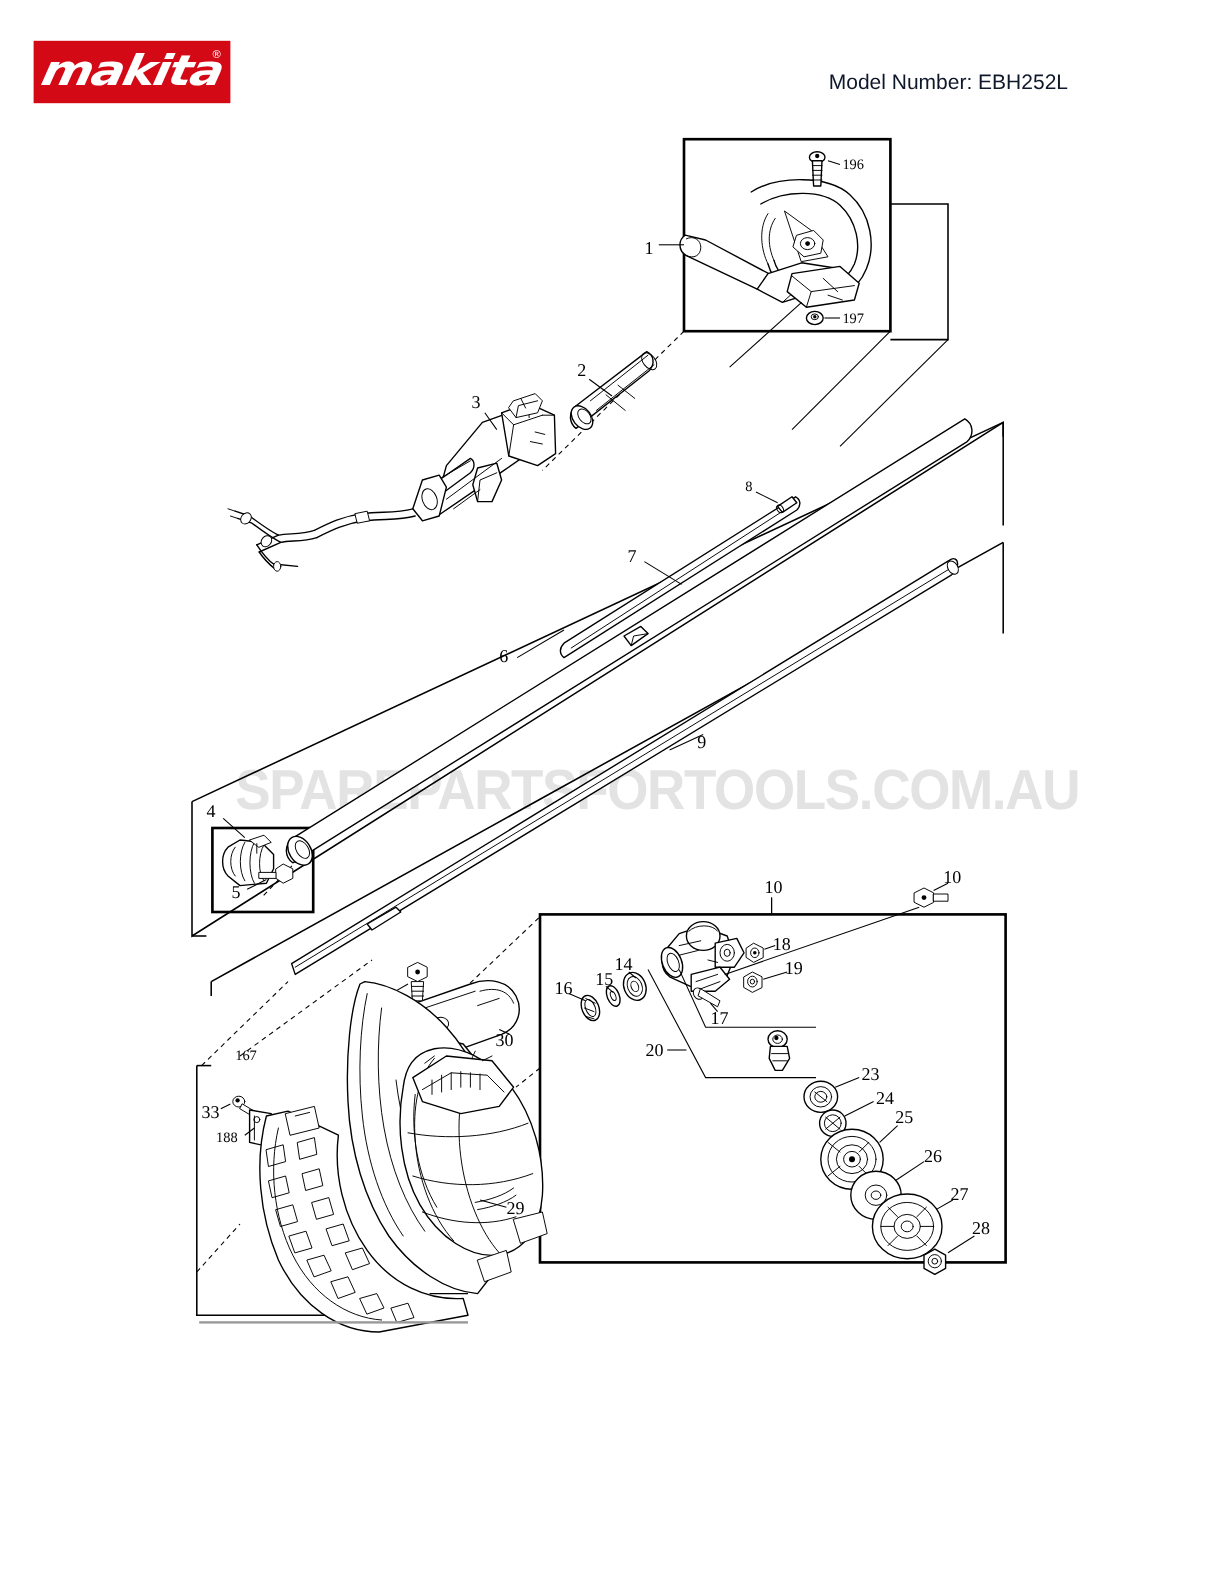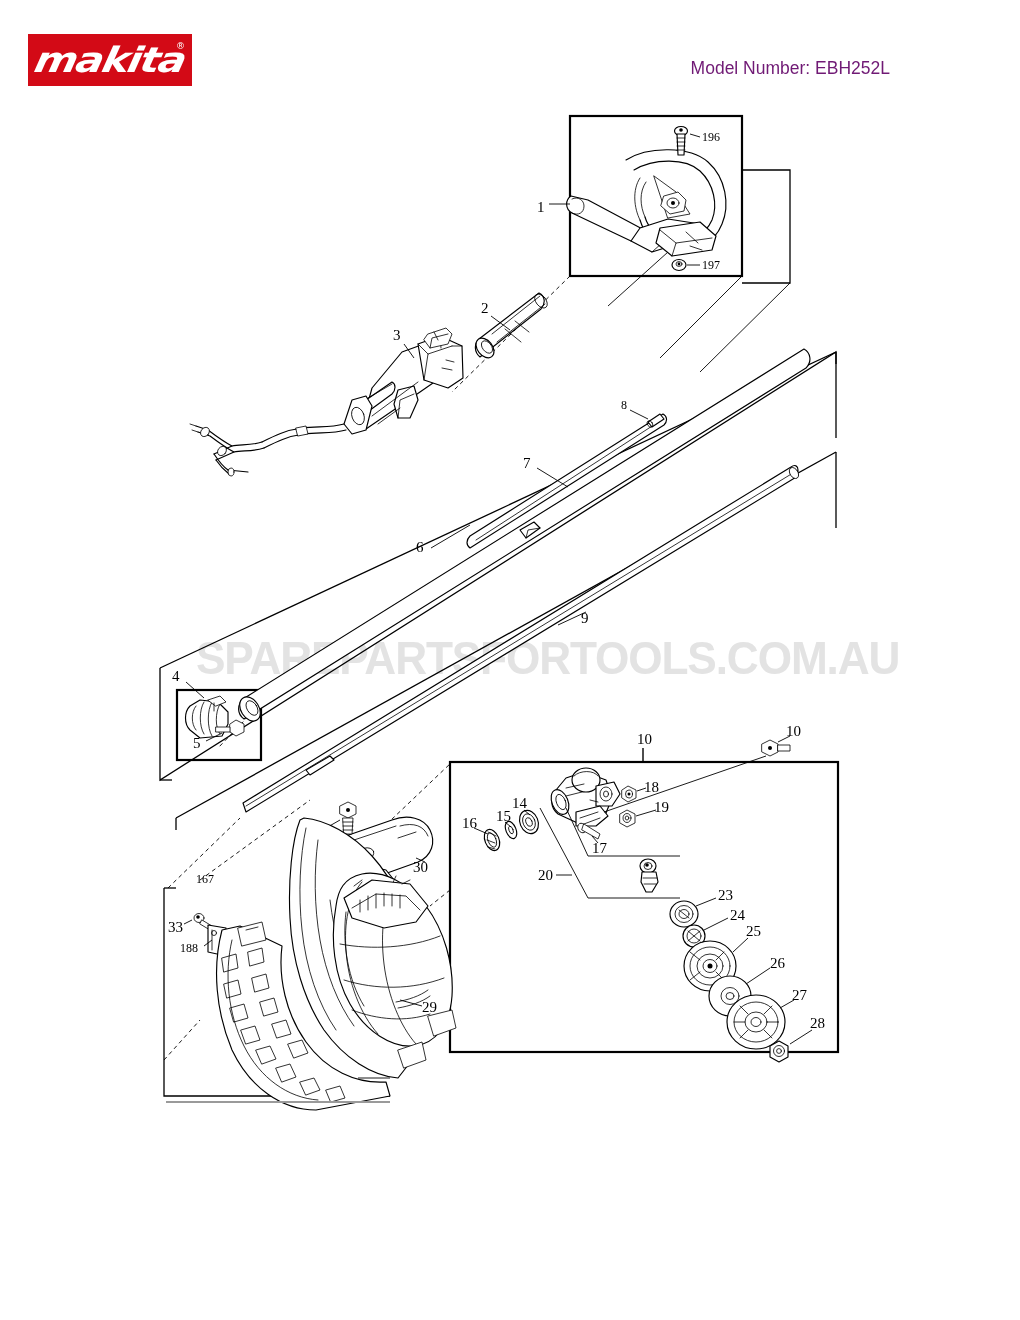--- a/index.html
+++ b/index.html
@@ -50,21 +50,21 @@
     color: #ffffff;
     font-size: 9px;
     font-family: "DejaVu Sans", sans-serif;
     line-height: 1;
   }
   #model-number {
     position: absolute;
     right: 130px;
     top: 58px;
     font-size: 17.5px;
-    color: #701a75;
+    color: #0f172a;
     white-space: nowrap;
     font-family: "Liberation Sans", sans-serif;
   }
 
   
   #watermark {
     position: absolute;
     left: 196px;
     top: 634px;
     width: 640px;

